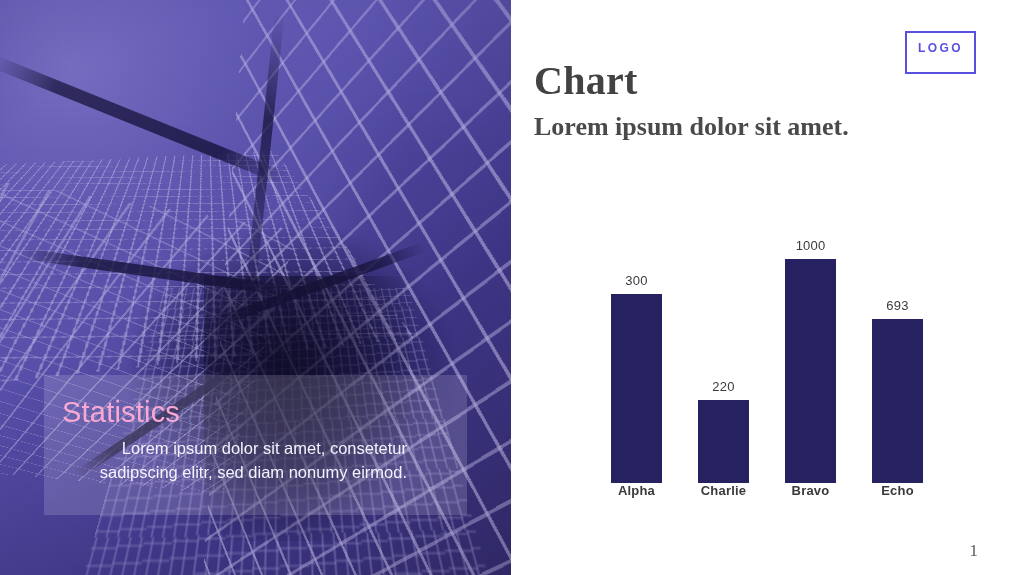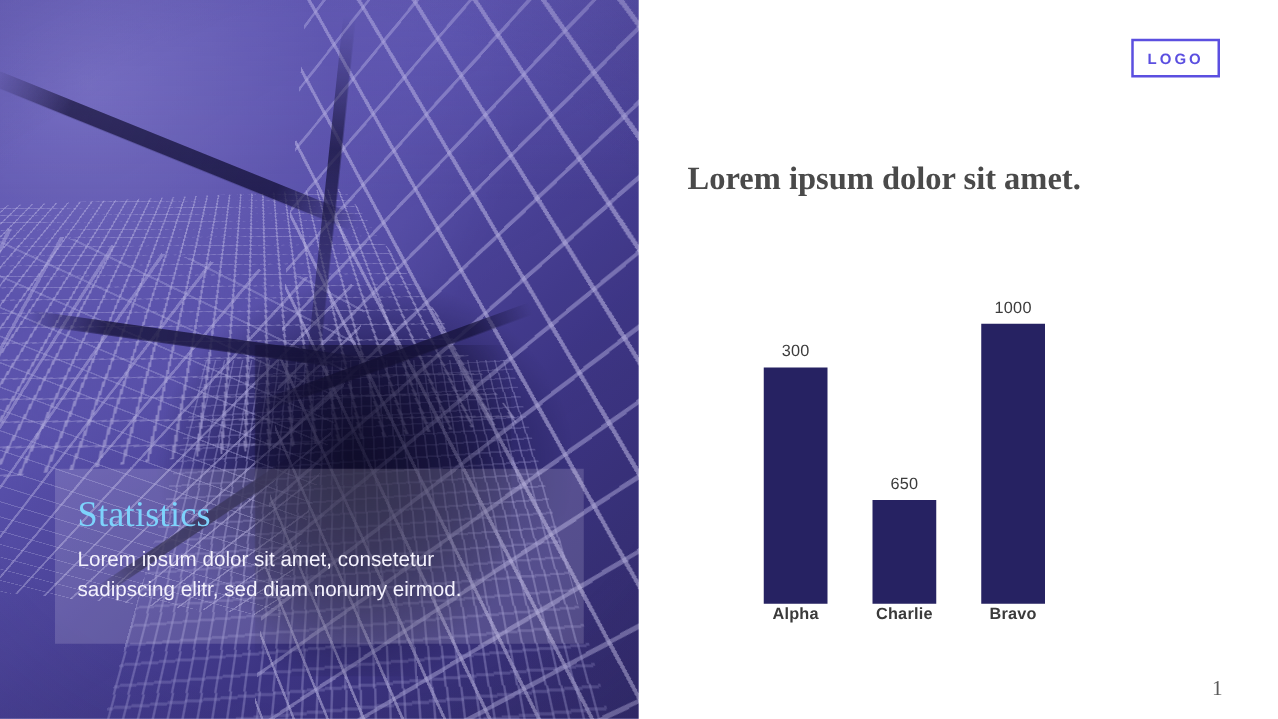--- a/index.html
+++ b/index.html
@@ -140,52 +140,53 @@
     position: absolute;
     left: 44px;
     top: 375px;
     width: 423px;
     height: 140px;
     background: rgba(236,234,250,0.17);
     box-sizing: border-box;
     padding: 22px 20px 0 18px;
   }
   .caption-title {
-    font-family: Liberation Serif, serif;
+    font-family: Liberation Sans, sans-serif;
     font-size: 29px;
     line-height: 1.05;
-    color: #7dd3fc;
+    color: #f9a8d4;
     margin: 0 0 10px 0;
     letter-spacing: 0.2px;
   }
   .caption-body {
     font-family: "Liberation Sans", sans-serif;
     font-size: 16.5px;
     line-height: 1.42;
     color: #f4f2fd;
     margin: 0;
     max-width: 345px;
+    text-align: right;
   }
 
   
   .content-panel {
     position: absolute;
     left: 511px;
     top: 0;
     width: 511px;
     height: 575px;
     background: #ffffff;
   }
 
   .logo-badge {
     position: absolute;
     right: 46px;
     top: 31px;
     border: 2px solid #5b4fe0;
-    padding: 6px 11px 5px 11px;
+    padding: 6px 11px 17px 11px;
     line-height: 1;
   }
   .logo-text {
     font-family: "Liberation Sans", sans-serif;
     font-size: 12px;
     font-weight: bold;
     letter-spacing: 2.4px;
     color: #5b4fe0;
   }
 
@@ -201,21 +202,21 @@
     letter-spacing: 0.3px;
   }
   .subhead {
     position: absolute;
     left: 23px;
     top: 113px;
     font-family: "Liberation Serif", serif;
     font-size: 26px;
     line-height: 1.1;
     color: #4a4a4a;
-    margin: 16px;
+    margin: 0;
   }
 
   
   .chart-area {
     position: absolute;
     left: 60px;
     top: 205px;
     width: 420px;
     height: 320px;
   }
@@ -300,44 +301,50 @@
       <div class="caption-body">Lorem ipsum dolor sit amet, consetetur sadipscing elitr, sed diam nonumy eirmod.</div>
     </div>
   </div>
 
   <div class="content-panel">
 
     <div class="logo-badge">
       <span class="logo-text">LOGO</span>
     </div>
 
+    <h1 class="headline">Chart</h1>
     <h2 class="subhead">Lorem ipsum dolor sit amet.</h2>
 
     <div class="chart-area">
       <div class="bars-row">
 
         <div class="bar-col">
           <span class="bar-value">300</span>
           <span class="bar-rect" style="height: 188.8px; background: rgb(38, 34, 98);"></span>
           <span class="bar-label">Alpha</span>
         </div>
 
 
         <div class="bar-col">
-          <span class="bar-value">650</span>
+          <span class="bar-value">220</span>
           <span class="bar-rect" style="height: 82.6px; background: rgb(38, 34, 98);"></span>
           <span class="bar-label">Charlie</span>
         </div>
 
         <div class="bar-col">
           <span class="bar-value">1000</span>
           <span class="bar-rect" style="height: 236px; background: rgb(38, 34, 98);"></span>
           <span class="bar-label">Bravo</span>
         </div>
 
+        <div class="bar-col">
+          <span class="bar-value">693</span>
+          <span class="bar-rect" style="height: 163.548px; background: rgb(38, 34, 98);"></span>
+          <span class="bar-label">Echo</span>
+        </div>
 
       </div>
     </div>
 
     <div class="page-number">1</div>
   </div>
 
 </div>
 
 </body></html>

